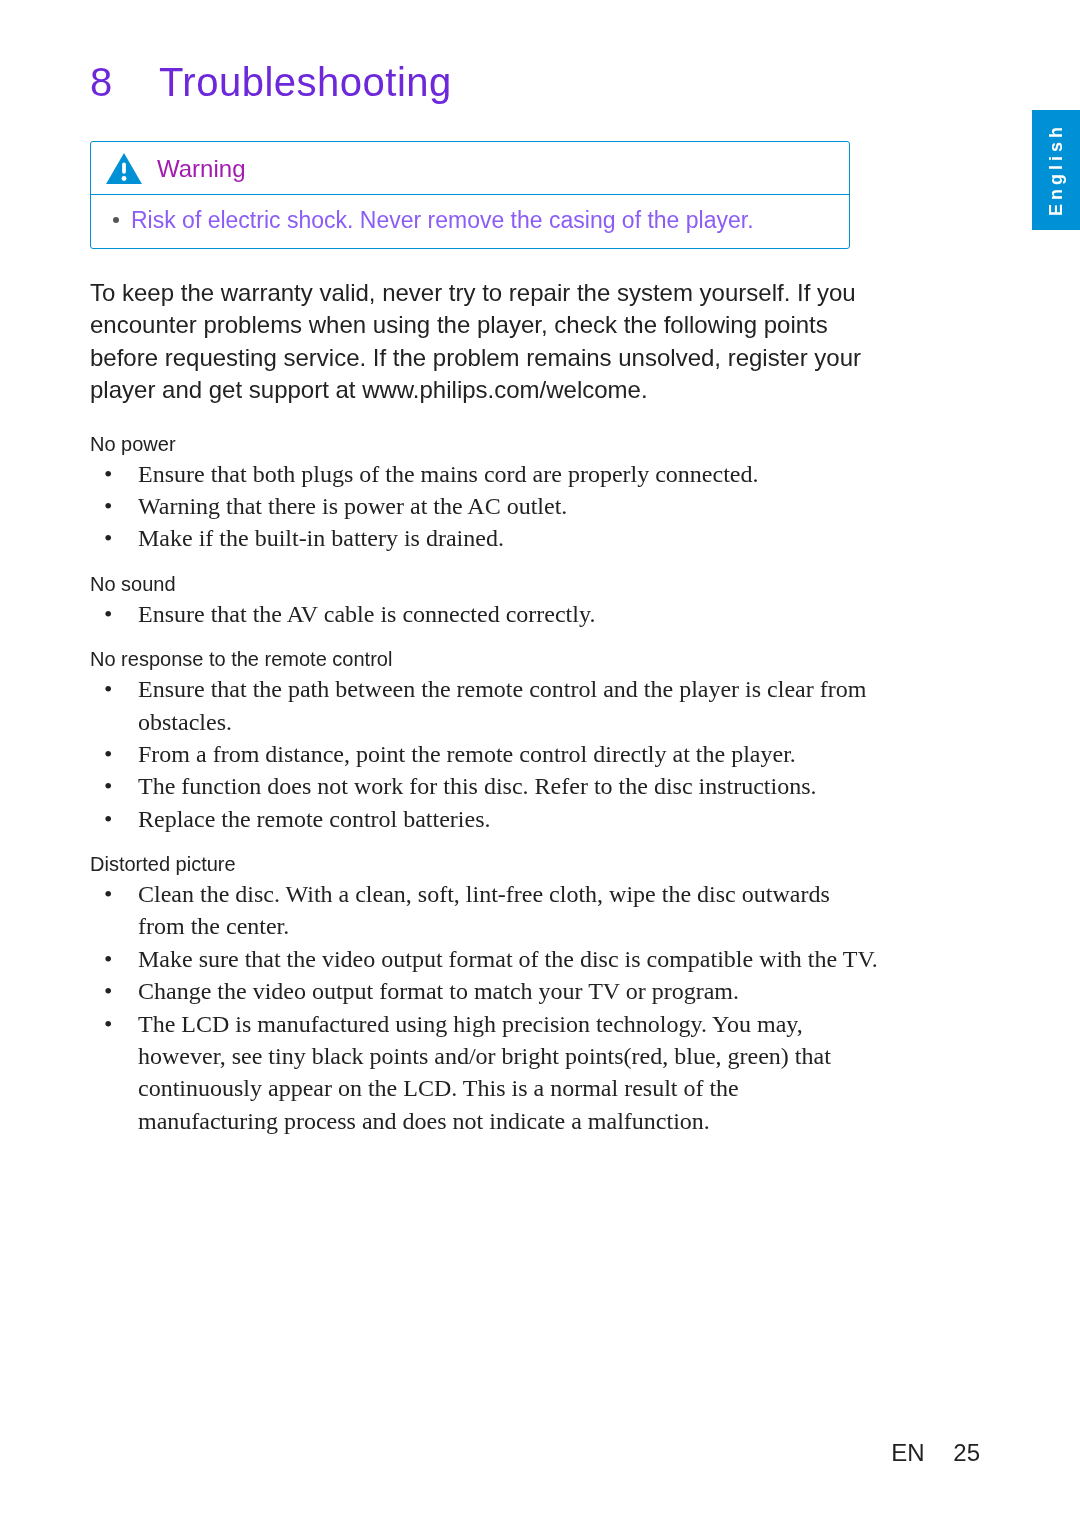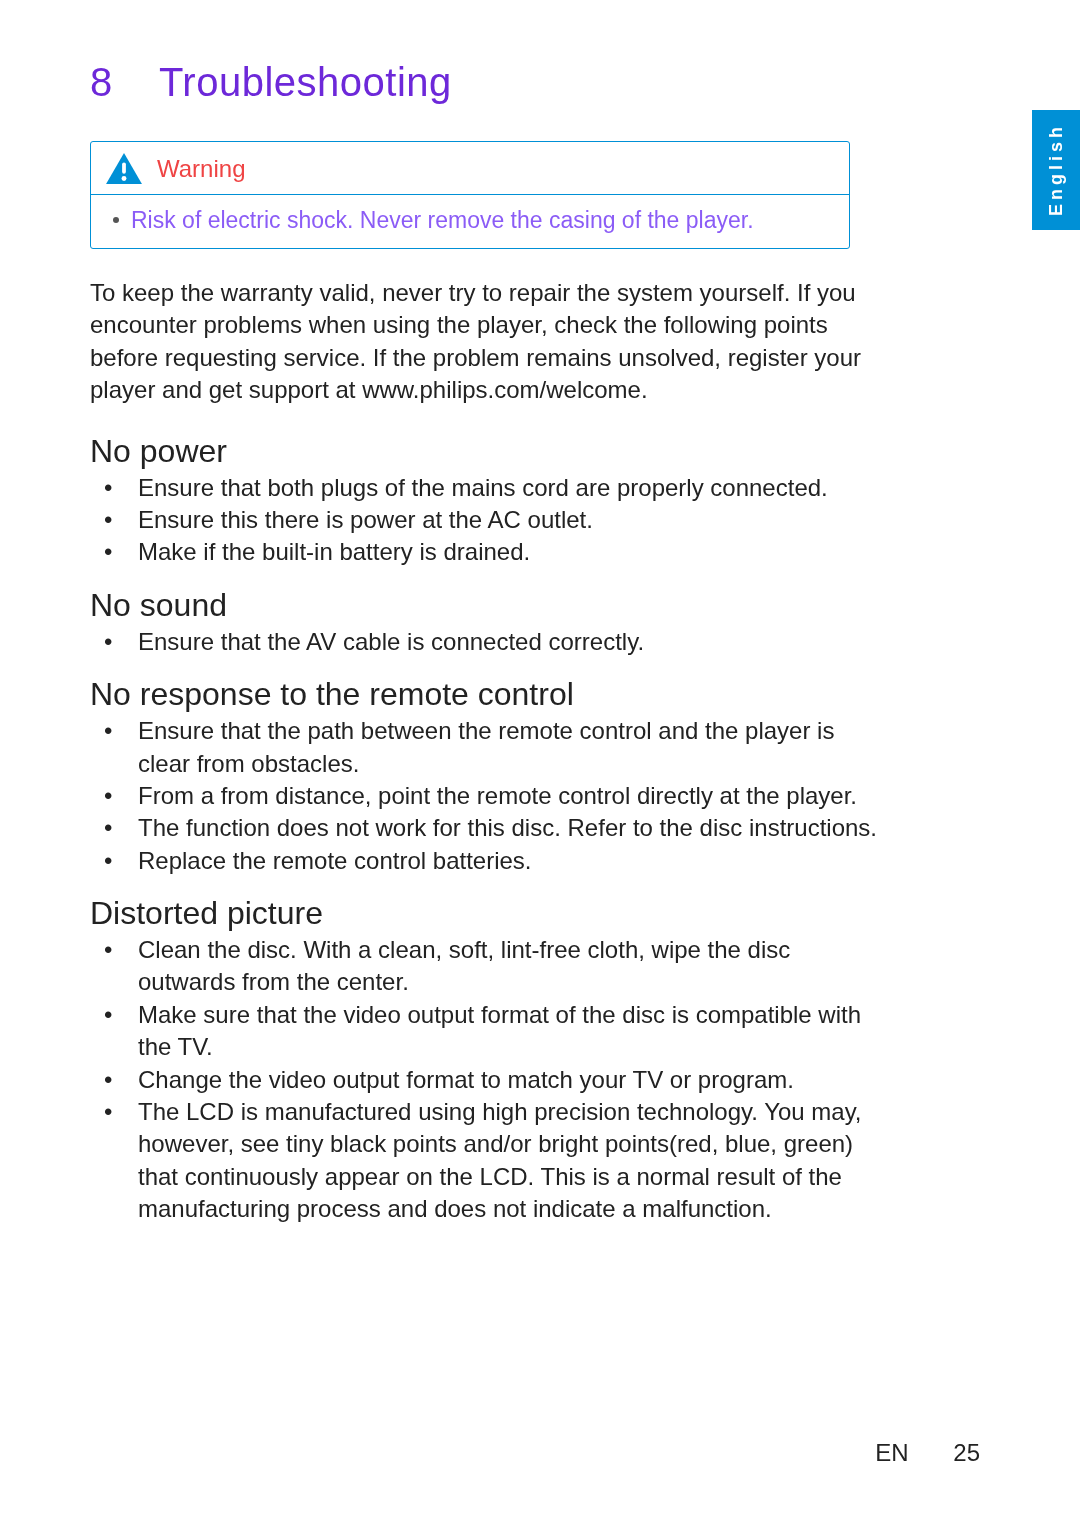--- a/index.html
+++ b/index.html
@@ -5,30 +5,30 @@
   * { box-sizing: border-box; margin: 0; padding: 0; }
   html, body { width: 1080px; height: 1527px; background: #fff; font-family: "Gill Sans", "Gill Sans MT", "Segoe UI", Arial, sans-serif; color: #222; }
   .page { position: relative; width: 1080px; height: 1527px; padding: 60px 90px 60px 90px; }
   .lang-tab { position: absolute; top: 110px; right: 0; width: 48px; height: 120px; background: #0090d6; color: #fff; display: flex; align-items: center; justify-content: center; }
   .lang-tab span { writing-mode: vertical-rl; transform: rotate(180deg); font-weight: 600; letter-spacing: 4px; font-size: 18px; }
   h1.chapter { color: #6d28d9; font-weight: 400; font-size: 40px; margin-bottom: 36px; letter-spacing: 0.5px; }
   h1.chapter .num { display: inline-block; width: 58px; }
   .warning-box { border: 1px solid #0090d6; border-radius: 3px; margin-bottom: 28px; width: 760px; }
   .warning-head { display: flex; align-items: center; gap: 14px; padding: 10px 14px 8px 14px; border-bottom: 1px solid #0090d6; }
   .warn-icon { width: 38px; height: 34px; flex: 0 0 auto; }
-  .warning-title { color: #ef4444; font-size: 24px; font-weight: 400; }
+  .warning-title { color: #a21caf; font-size: 24px; font-weight: 400; }
   .warning-body { padding: 12px 18px 14px 22px; font-size: 23px; color: #8b5cf6; }
   .warning-body .dot { display: inline-block; width: 6px; height: 6px; background: #555; border-radius: 50%; vertical-align: middle; margin-right: 12px; margin-bottom: 3px; }
   .intro { font-size: 24px; line-height: 1.35; margin-bottom: 26px; width: 790px; }
-  .section-head { font-size: 32px; margin-top: 10px; margin-bottom: 2px; }
+  .section-head { font-size: 20px; margin-top: 10px; margin-bottom: 2px; }
   ul.tlist { list-style: none; padding-left: 0; margin-bottom: 18px; width: 790px; }
-  ul.tlist li { font-size: 24px; line-height: 1.35; padding-left: 48px; position: relative; }
+  ul.tlist li { font-size: 24px; line-height: 1.35; padding-left: 48px; position: relative; font-family: Liberation Serif, serif; }
   ul.tlist li::before { content: "•"; position: absolute; left: 14px; top: 0; font-size: 24px; }
   .footer { position: absolute; bottom: 60px; right: 100px; font-size: 24px; }
-  .footer .en { margin-right: 38px; }
+  .footer .en { margin-right: 22px; }
 </style>
 </head>
 <body>
 
 <div class="page">
 
   <div class="lang-tab">
     <span>English</span>
   </div>
 
@@ -49,21 +49,21 @@
     <div class="warning-body">
       <span class="dot"></span><span>Risk of electric shock. Never remove the casing of the player.</span>
     </div>
   </div>
 
   <p class="intro">To keep the warranty valid, never try to repair the system yourself. If you encounter problems when using the player, check the following points before requesting service. If the problem remains unsolved, register your player and get support at www.philips.com/welcome.</p>
 
   <div class="section-head">No power</div>
   <ul class="tlist">
     <li>Ensure that both plugs of the mains cord are properly connected.</li>
-    <li>Ensure this there is power at the AC outlet.</li>
+    <li>Warning that there is power at the AC outlet.</li>
     <li>Make if the built-in battery is drained.</li>
   </ul>
 
   <div class="section-head">No sound</div>
   <ul class="tlist">
     <li>Ensure that the AV cable is connected correctly.</li>
   </ul>
 
   <div class="section-head">No response to the remote control</div>
   <ul class="tlist">

